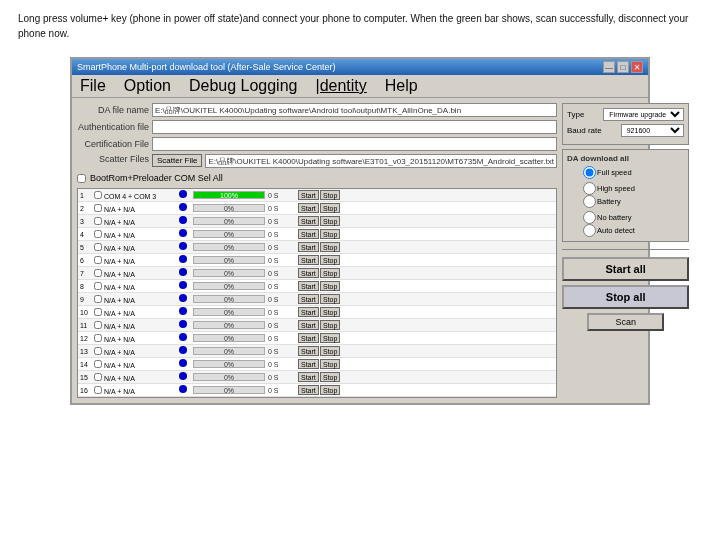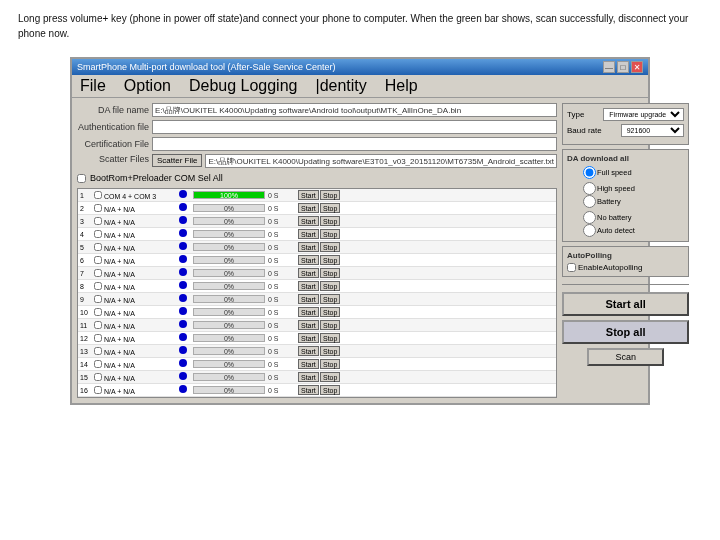--- a/index.html
+++ b/index.html
@@ -55,21 +55,21 @@
       border-bottom: 1px solid #999;
       display: flex;
       font-size: 16px;
       padding: 1px 4px;
       gap: 10px;
     }
     .menu-item {
       padding: 1px 4px;
       cursor: pointer;
     }
-    .menu-item.active { }
+    .menu-item.active { text-decoration: underline; }
     .app-body {
       background: #d4d0c8;
       padding: 5px;
       display: flex;
       gap: 5px;
     }
     .left-panel {
       flex: 1;
       display: flex;
       flex-direction: column;
@@ -724,27 +724,20 @@
           </div>
         </div>
         <div class="radio-row">
           <div class="radio-item">
             <input type="radio" name="battery" style="">
             <span>Auto detect</span>
           </div>
         </div>
       </div>
 
-      <div class="panel-box">
-        <div class="panel-box-title">AutoPolling</div>
-        <div class="checkbox-row">
-          <input type="checkbox" class="checkbox-small" style="">
-          <span>EnableAutopolling</span>
-        </div>
-      </div>
 
       <div class="divider"></div>
 
       <button class="big-btn">Start all</button>
 
       <button class="big-btn stop">Stop all</button>
 
       <button class="scan-btn">Scan</button>
     </div>
   </div>

